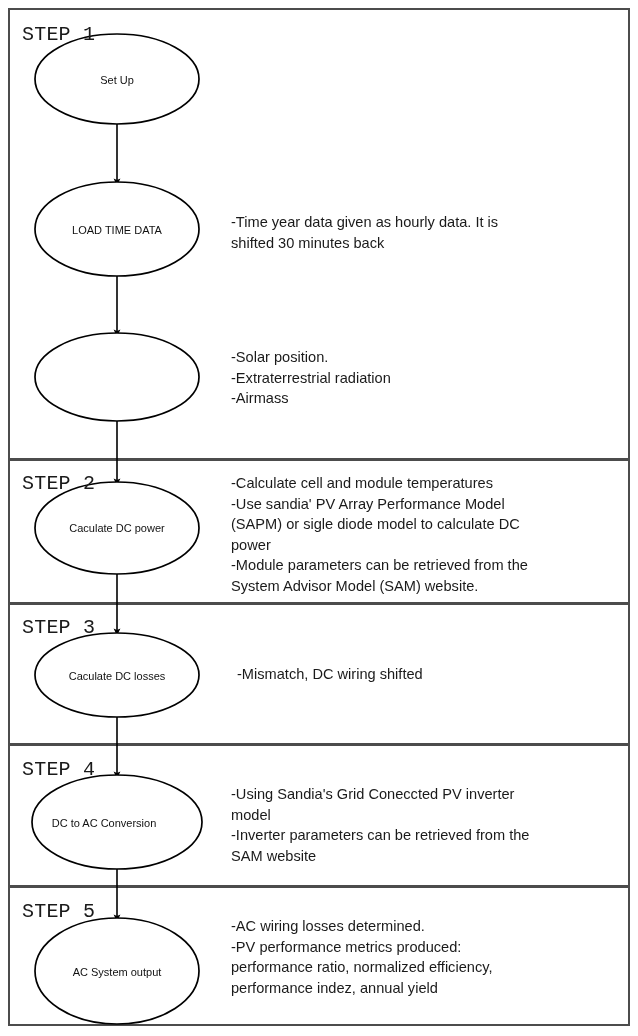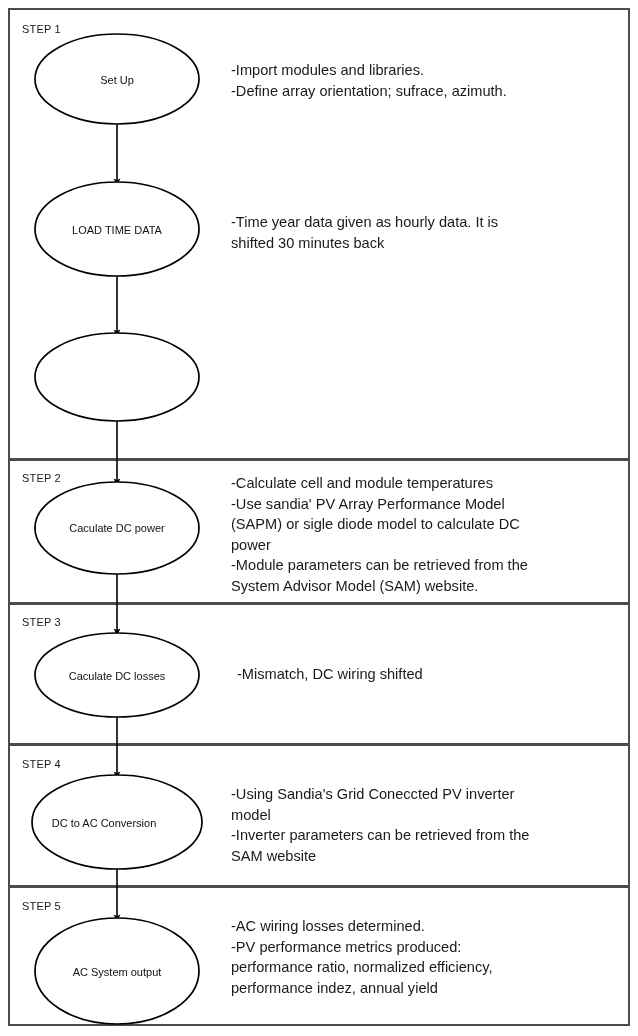--- a/index.html
+++ b/index.html
@@ -31,24 +31,25 @@
   .band-divider {
     position: absolute;
     left: 0;
     width: 100%;
     height: 3px;
     background: #4c4c4c;
   }
 
   .step-label {
     position: absolute;
-    font-size: 11px;
+    font-size: 20px;
     color: #1a1a1a;
     letter-spacing: 0.2px;
     white-space: nowrap;
+    font-family: Liberation Mono, monospace;
   }
 
   
   #art {
     position: absolute;
     left: 0;
     top: 0;
     width: 638px;
     height: 1036px;
     pointer-events: none;
@@ -115,24 +116,25 @@
   <div class="step-label" style="left:22px; top:758px;">STEP 4</div>
   <div class="step-label" style="left:22px; top:900px;">STEP 5</div>
 
   <div class="node-label" style="left:117px; top:80px;">Set Up</div>
   <div class="node-label" style="left:117px; top:230px;">LOAD TIME DATA</div>
   <div class="node-label" style="left:117px; top:528px;">Caculate DC power</div>
   <div class="node-label" style="left:117px; top:676px;">Caculate DC losses</div>
   <div class="node-label" style="left:104px; top:823px;text-align:center;">DC to AC Conversion</div>
   <div class="node-label" style="left:117px; top:972px;">AC System output</div>
 
-  <div class="desc" style="left:231px; top:60px;  width:390px;">-Import modules and libraries.
--Define array orientation; sufrace, azimuth.</div>
   <div class="desc" style="left:231px; top:212px; width:390px;">-Time year data given as hourly data. It is
 shifted 30 minutes back</div>
+  <div class="desc" style="left:231px; top:347px; width:390px;">-Solar position.
+-Extraterrestrial radiation
+-Airmass</div>
   <div class="desc" style="left:231px; top:473px; width:395px;">-Calculate cell and module temperatures
 -Use sandia' PV Array Performance Model
 (SAPM) or sigle diode model to calculate DC
 power
 -Module parameters can be retrieved from the
 System Advisor Model (SAM) website.</div>
   <div class="desc" style="left:237px; top:664px; width:390px;">-Mismatch, DC wiring shifted</div>
   <div class="desc" style="left:231px; top:784px; width:395px;">-Using Sandia's Grid Coneccted PV inverter
 model
 -Inverter parameters can be retrieved from the

